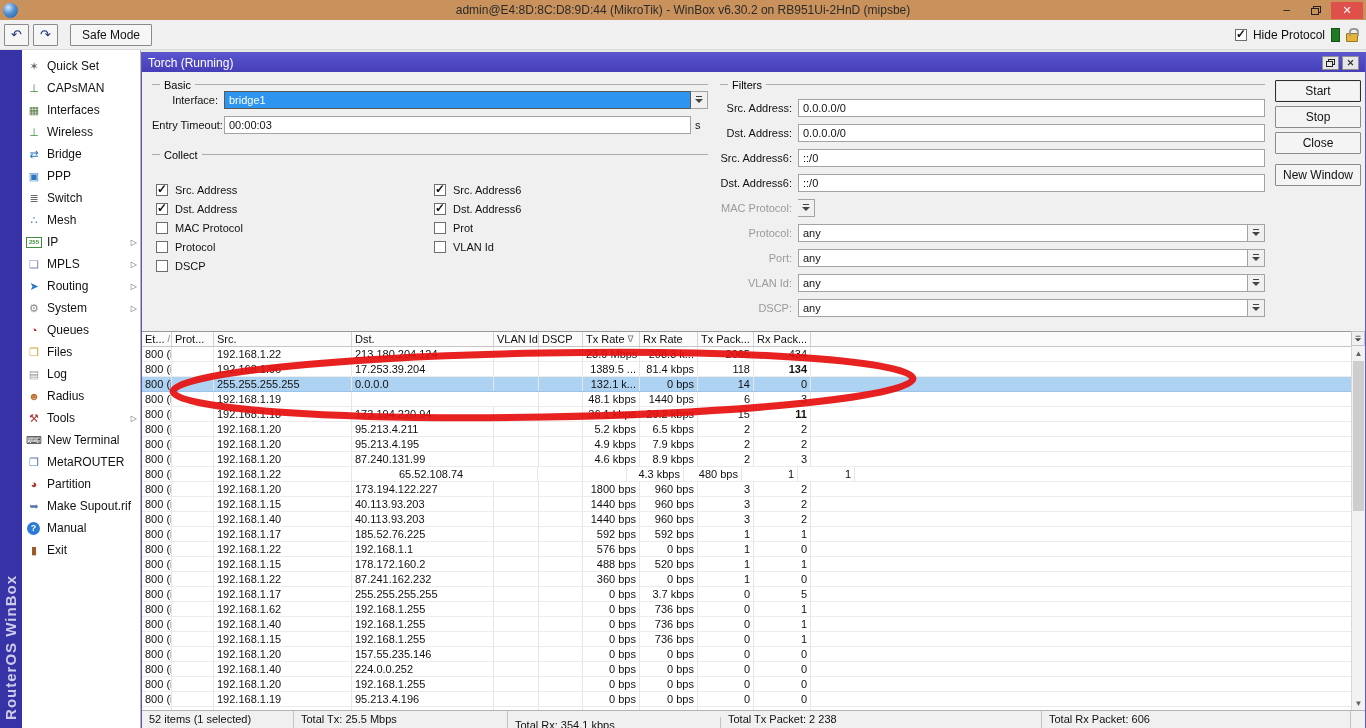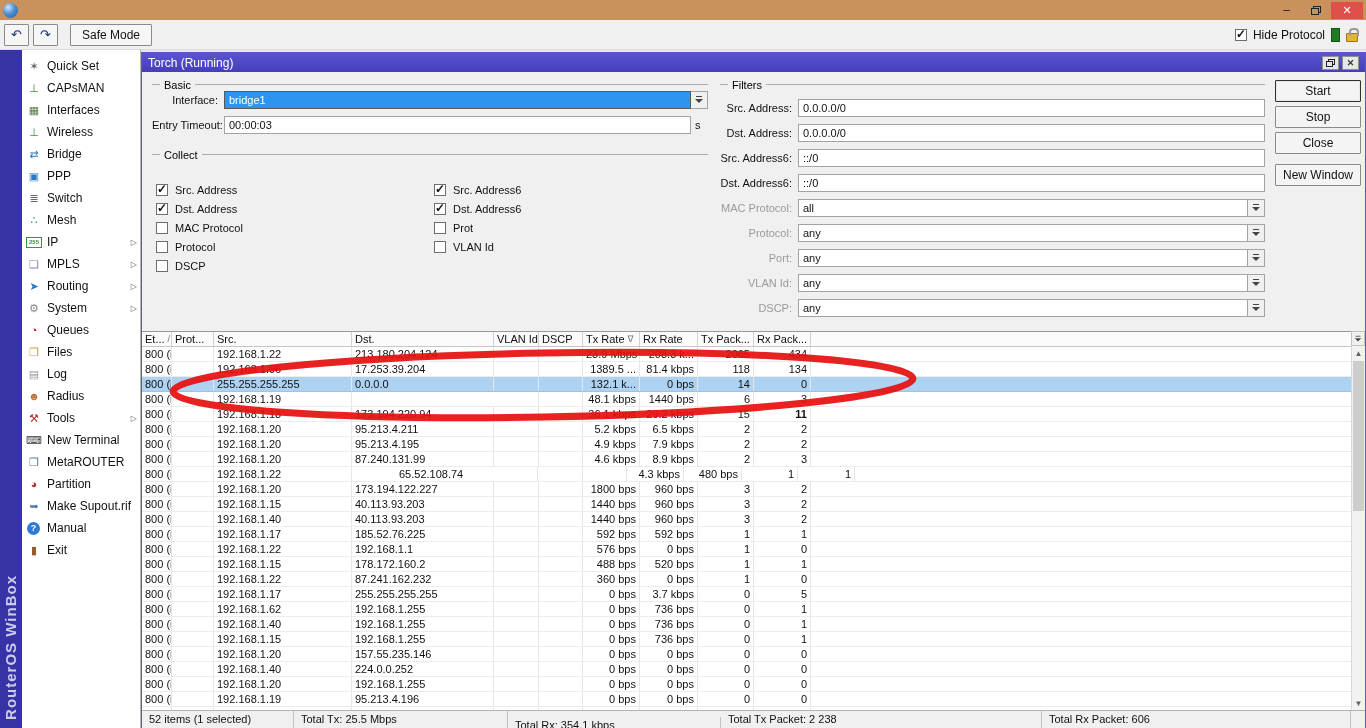--- a/index.html
+++ b/index.html
@@ -110,20 +110,21 @@
   .corner{width:14px;flex:none;background:#f0f0f0}
 
   
   .annot{position:absolute;left:16px;top:270px;width:770px;height:86px;pointer-events:none;z-index:6}
 </style>
 </head>
 <body>
 
 <div class="titlebar" data-name="main-titlebar">
   <div class="logo" data-name="mikrotik-logo-icon"></div>
+  <div class="tb-title" data-name="window-title">admin@E4:8D:8C:D8:9D:44 (MikroTik) - WinBox v6.30.2 on RB951Ui-2HnD (mipsbe)</div>
   <div class="tb-btns">
     <div class="tb-btn" data-name="minimize-button">–</div>
     <div class="tb-btn" data-name="restore-button">
         <span class="rst" data-name="restore-icon"></span>
       </div>
     <div class="tb-btn tb-close" data-name="close-button">✕</div>
   </div>
 </div>
 
 <div class="toolbar" data-name="main-toolbar">
@@ -335,21 +336,20 @@
             <div class="frow" data-name="filter-row-src-address6">
               <span class="flabel" data-name="filter-label-src-address6">Src. Address6:</span>
               <span class="finput" data-name="filter-input-src-address6">::/0</span>
             </div>
             <div class="frow" data-name="filter-row-dst-address6">
               <span class="flabel" data-name="filter-label-dst-address6">Dst. Address6:</span>
               <span class="finput" data-name="filter-input-dst-address6">::/0</span>
             </div>
             <div class="frow" data-name="filter-row-mac-protocol">
               <span class="flabel dis" data-name="filter-label-mac-protocol">MAC Protocol:</span>
-              <span class="finput" data-name="filter-input-mac-protocol">all</span>
               <span class="combo-btn" data-name="dropdown-button-mac-protocol">
                 <span class="dar" data-name="dropdown-arrow-icon"></span>
               </span>
             </div>
             <div class="frow" data-name="filter-row-protocol">
               <span class="flabel dis" data-name="filter-label-protocol">Protocol:</span>
               <span class="finput" data-name="filter-input-protocol">any</span>
               <span class="combo-btn" data-name="dropdown-button-protocol">
                 <span class="dar" data-name="dropdown-arrow-icon"></span>
               </span>
@@ -438,21 +438,21 @@
             <div class="trow" data-name="table-row">
               <span class="td" data-name="cell" style="width: 30px;">800 (ip)</span>
               <span class="td" data-name="cell" style="width: 42px;"></span>
               <span class="td" data-name="cell" style="width: 138px;">192.168.1.96</span>
               <span class="td" data-name="cell" style="width: 142px;">17.253.39.204</span>
               <span class="td" data-name="cell" style="width: 45px;"></span>
               <span class="td" data-name="cell" style="width: 44px;"></span>
               <span class="td num" data-name="cell" style="width: 57px;">1389.5 ...</span>
               <span class="td num" data-name="cell" style="width: 58px;">81.4 kbps</span>
               <span class="td num" data-name="cell" style="width: 56px;">118</span>
-              <span class="td num" data-name="cell" style="width: 57px;">134</span>
+              <span class="td num" data-name="cell" style="width: 57px; font-weight: bold;">134</span>
               <span class="td fill" data-name="cell-filler"></span>
             </div>
             <div class="trow sel" data-name="table-row">
               <span class="td" data-name="cell" style="width: 30px;">800 (ip)</span>
               <span class="td" data-name="cell" style="width: 42px;"></span>
               <span class="td" data-name="cell" style="width: 138px;">255.255.255.255</span>
               <span class="td" data-name="cell" style="width: 142px;">0.0.0.0</span>
               <span class="td" data-name="cell" style="width: 45px;"></span>
               <span class="td" data-name="cell" style="width: 44px;"></span>
               <span class="td num" data-name="cell" style="width: 57px;">132.1 k...</span>

